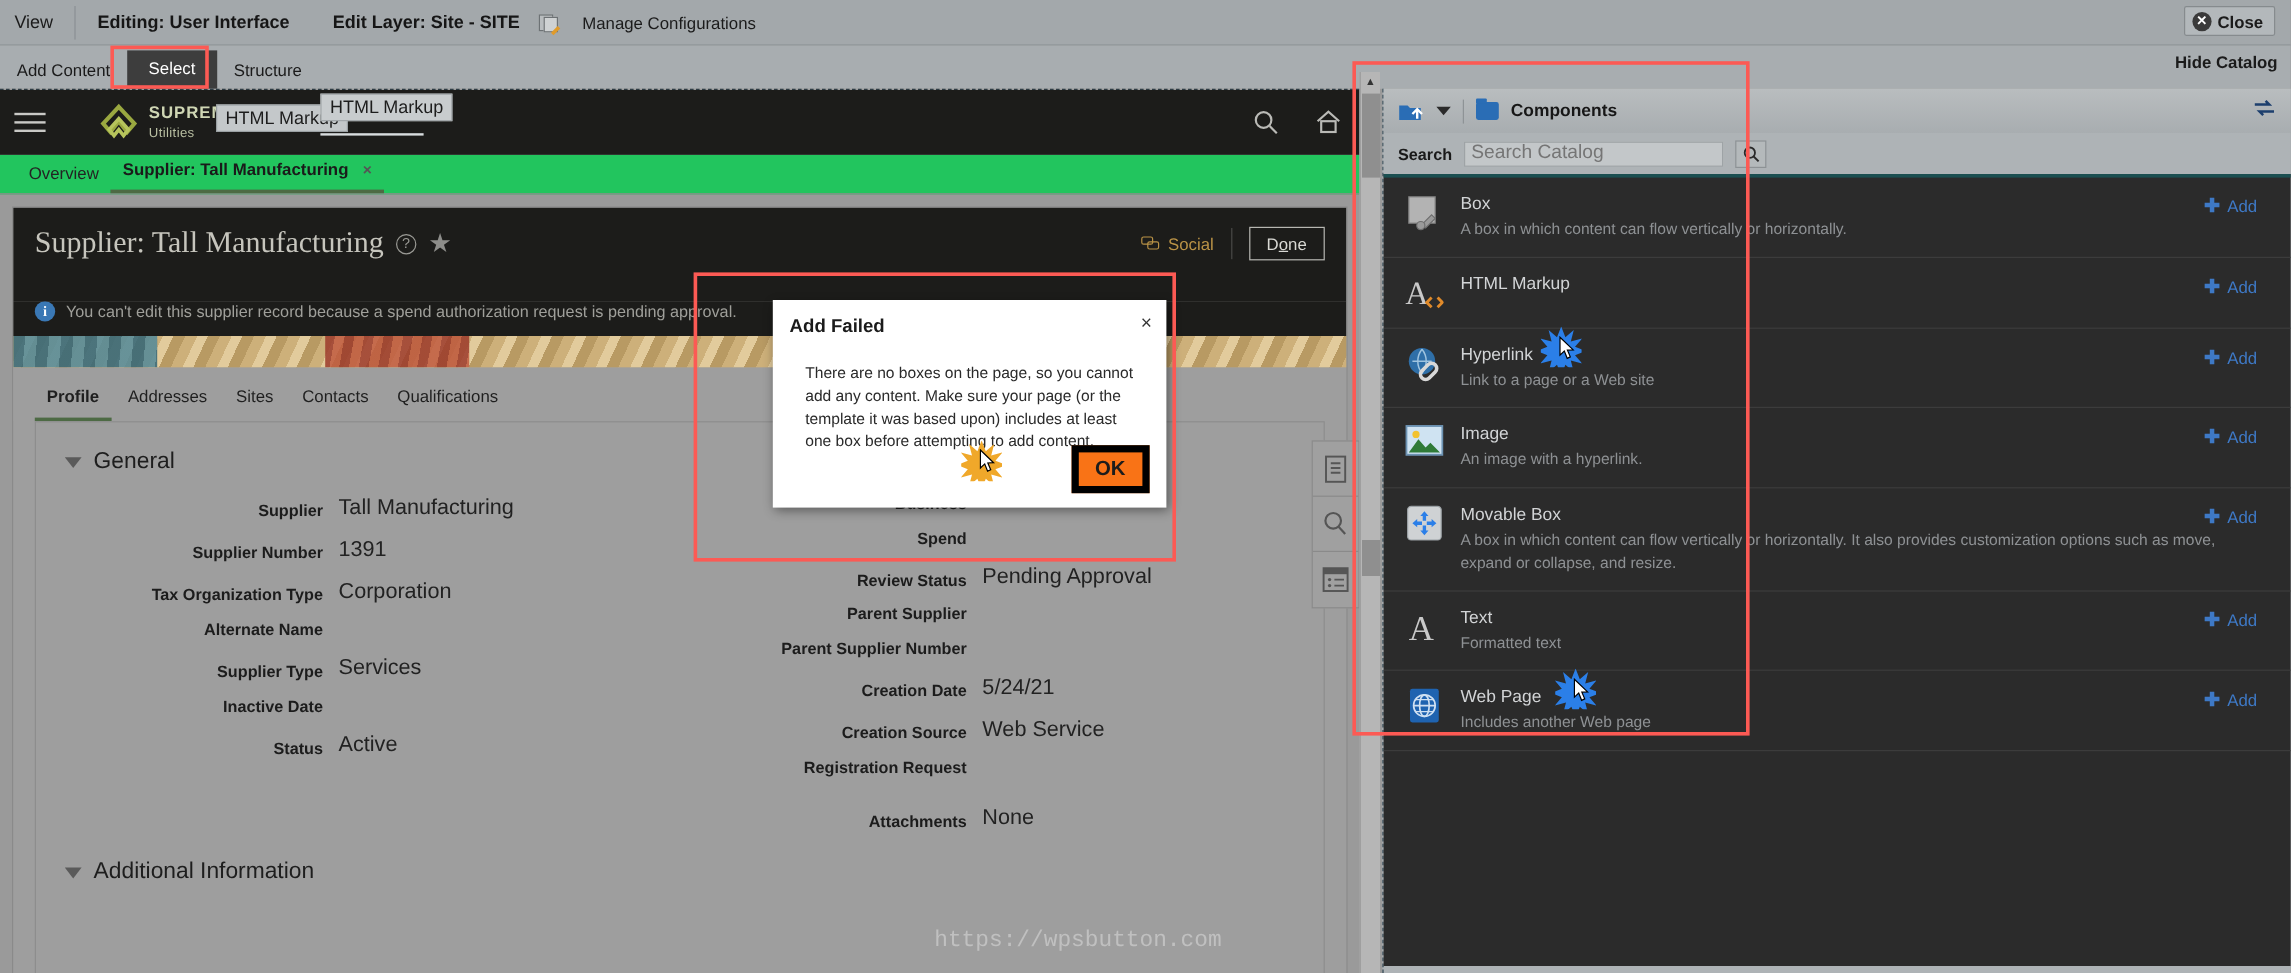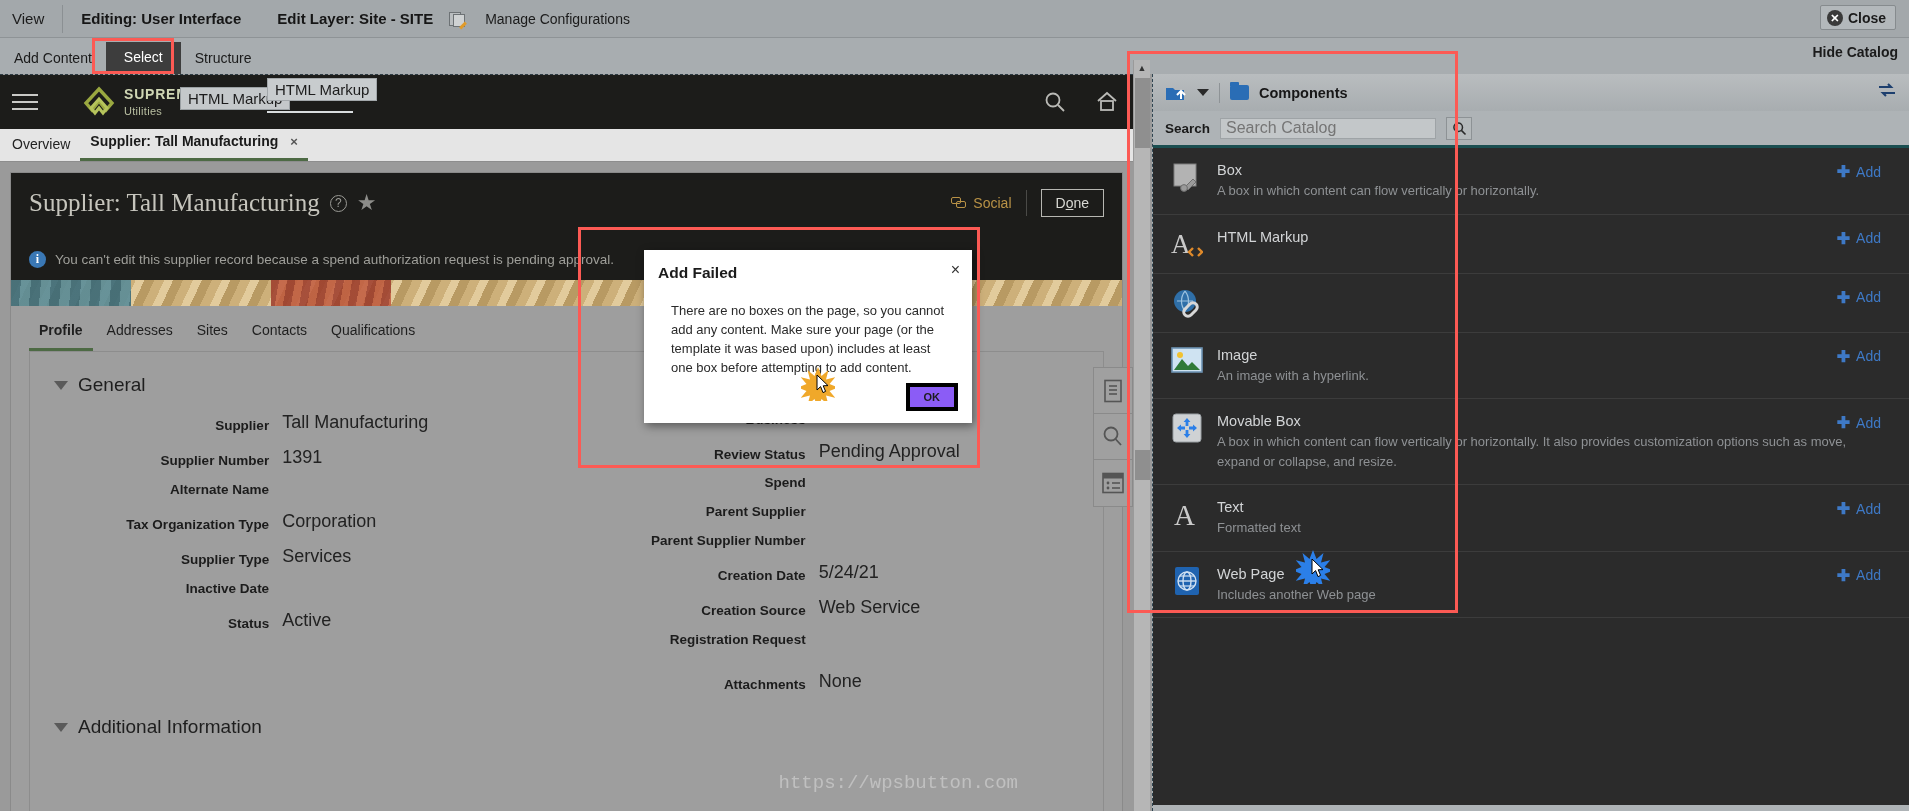--- a/index.html
+++ b/index.html
@@ -106,22 +106,22 @@
     background: #c8ccce; color: #1d1d1d; font-size: 15px;
     padding: 2px 7px; border: 1px solid #a2a7aa; white-space: nowrap;
   }
   .hm-underline { position:absolute; left:267px; top:36px; width:86px; height:2px; background:#d8dcde; }
 
   .app-header-right { position: absolute; right: 14px; top: 0; height:54px; display:flex; align-items:center; gap:28px;}
   .hdr-ico { width: 24px; height: 24px; opacity: .85; }
 
   
   .page-tabs {
-    height: 33px; background: #e5e5e5; display: flex; align-items: flex-end;
-    padding-left: 2px; border-bottom: 1px solid #8d8d8d;
+    height: 33px; background: #22c55e; display: flex; align-items: flex-end;
+    padding-left: 14px; border-bottom: 1px solid #8d8d8d;
   }
   .ptab { font-size: 14px; color: #232323; padding: 3px 10px 9px 10px; }
   .ptab.active { font-weight: bold; border-bottom: 3px solid #4d6a44; color:#1a1a1a; }
   .ptab .x { color:#555; margin-left:8px; font-size:13px; }
 
   .page-card {
     margin: 10px 10px 0 10px; background: #9e9e9e;
     border: 1px solid #8a8a8a; height: 660px; overflow: hidden;
   }
   .rec-header { background: #1c1c1a; padding: 16px 18px 0 18px; position: relative; height: 78px;}
@@ -258,21 +258,21 @@
 
   
   .dialog {
     position: absolute; left: 644px; top: 250px; width: 328px; height: 173px;
     background:#fff; box-shadow: 2px 3px 9px rgba(0,0,0,.45); z-index: 110;
   }
   .dlg-title { font-size: 15.5px; font-weight: bold; color:#1b1b1b; padding: 14px 0 0 14px;}
   .dlg-close { position:absolute; right:12px; top:11px; font-size:16px; color:#333;}
   .dlg-body { font-size:13px; color:#2a2a2a; line-height:1.45; padding: 20px 18px 0 27px;}
   .dlg-footer { position:absolute; right: 14px; bottom: 12px;}
-  .ok-btn { background:#8b5cf6; border:4px solid #000000; font-size:11px; font-weight:bold; color:#1c1c1c; padding: 4px 14px;}
+  .ok-btn { background:#f97316; border:6px solid #000000; font-size:17px; font-weight:bold; color:#1c1c1c; padding: 4px 14px;}
 </style>
 </head>
 <body>
 
 <div id="root">
 
   <div class="composer-bar">
     <div class="composer-view">View</div>
     <div class="composer-editing">Editing: User Interface</div>
     <div class="composer-layer">Edit Layer: Site - SITE</div>
@@ -390,53 +390,53 @@
           <div class="col">
             <div class="frow">
               <div class="flabel">Supplier</div>
               <div class="fvalue">Tall Manufacturing</div>
             </div>
             <div class="frow">
               <div class="flabel">Supplier Number</div>
               <div class="fvalue">1391</div>
             </div>
             <div class="frow">
+              <div class="flabel">Tax Organization Type</div>
+              <div class="fvalue">Corporation</div>
+            </div>
+            <div class="frow">
               <div class="flabel">Alternate Name</div>
               <div class="fvalue"></div>
             </div>
             <div class="frow">
-              <div class="flabel">Tax Organization Type</div>
-              <div class="fvalue">Corporation</div>
-            </div>
-            <div class="frow">
               <div class="flabel">Supplier Type</div>
               <div class="fvalue">Services</div>
             </div>
             <div class="frow">
               <div class="flabel">Inactive Date</div>
               <div class="fvalue"></div>
             </div>
             <div class="frow">
               <div class="flabel">Status</div>
               <div class="fvalue">Active</div>
             </div>
           </div>
 
           <div class="col">
             <div class="frow">
               <div class="flabel">Business</div>
+              <div class="fvalue"></div>
+            </div>
+            <div class="frow">
+              <div class="flabel">Spend</div>
               <div class="fvalue"></div>
             </div>
             <div class="frow" style="margin-bottom:13px;">
               <div class="flabel">Review Status</div>
               <div class="fvalue">Pending Approval</div>
-            </div>
-            <div class="frow">
-              <div class="flabel">Spend</div>
-              <div class="fvalue"></div>
             </div>
             <div class="frow">
               <div class="flabel">Parent Supplier</div>
               <div class="fvalue"></div>
             </div>
             <div class="frow">
               <div class="flabel">Parent Supplier Number</div>
               <div class="fvalue"></div>
             </div>
             <div class="frow">
@@ -570,20 +570,34 @@
       </div>
 
       <div class="cat-item">
         <span class="cat-icon">
           <svg width="32" height="32" viewBox="0 0 32 32">
               <circle cx="14" cy="14" r="11" fill="#2f6fa8"></circle>
               <path d="M6 14 h16 M14 4 a16 16 0 0 1 0 20 a16 16 0 0 1 0 -20" fill="none" stroke="#9fc4e0" stroke-width="1.2"></path>
               <path d="M14 22 l5 -5 a4 4 0 0 1 6 6 l-5 5 a4 4 0 0 1 -6 -6" fill="none" stroke="#d8d8d8" stroke-width="3"></path>
             </svg>
         </span>
+        <span class="cat-body">
+          <span class="cat-name">Hyperlink</span>
+          <span class="click-burst" style="left:131px; top:-2px;">
+            <svg width="34" height="34" viewBox="0 0 34 34">
+                <path d="M17 0 l3.5 9 7-6 -2.5 9.5 9.5-2.5 -6 7 9 3.5 -9 3.5 6 7 -9.5-2.5 2.5 9.5 -7-6 -3.5 9 -3.5-9 -7 6 2.5-9.5 -9.5 2.5 6-7 -9-3.5 9-3.5 -6-7 9.5 2.5 -2.5-9.5 7 6 z" fill="#2b7fe8"></path>
+              </svg>
+          </span>
+          <span class="cursor-arrow" style="left:146px; top:6px;">
+            <svg width="14" height="20" viewBox="0 0 14 20">
+                <path d="M1 1 L1 16 L4.6 12.6 L7 18.6 L9.6 17.4 L7.2 11.8 L12 11.6 Z" fill="#fff" stroke="#000" stroke-width="1"></path>
+              </svg>
+          </span>
+          <div class="cat-desc">Link to a page or a Web site</div>
+        </span>
         <span class="cat-add">
           <span class="plus">✚</span>
           <span>Add</span>
         </span>
       </div>
 
       <div class="cat-item">
         <span class="cat-icon">
           <svg width="32" height="28" viewBox="0 0 32 28">
               <rect x="1" y="2" width="30" height="24" fill="#cfe3f2" stroke="#6d93b3" stroke-width="1.6"></rect>

